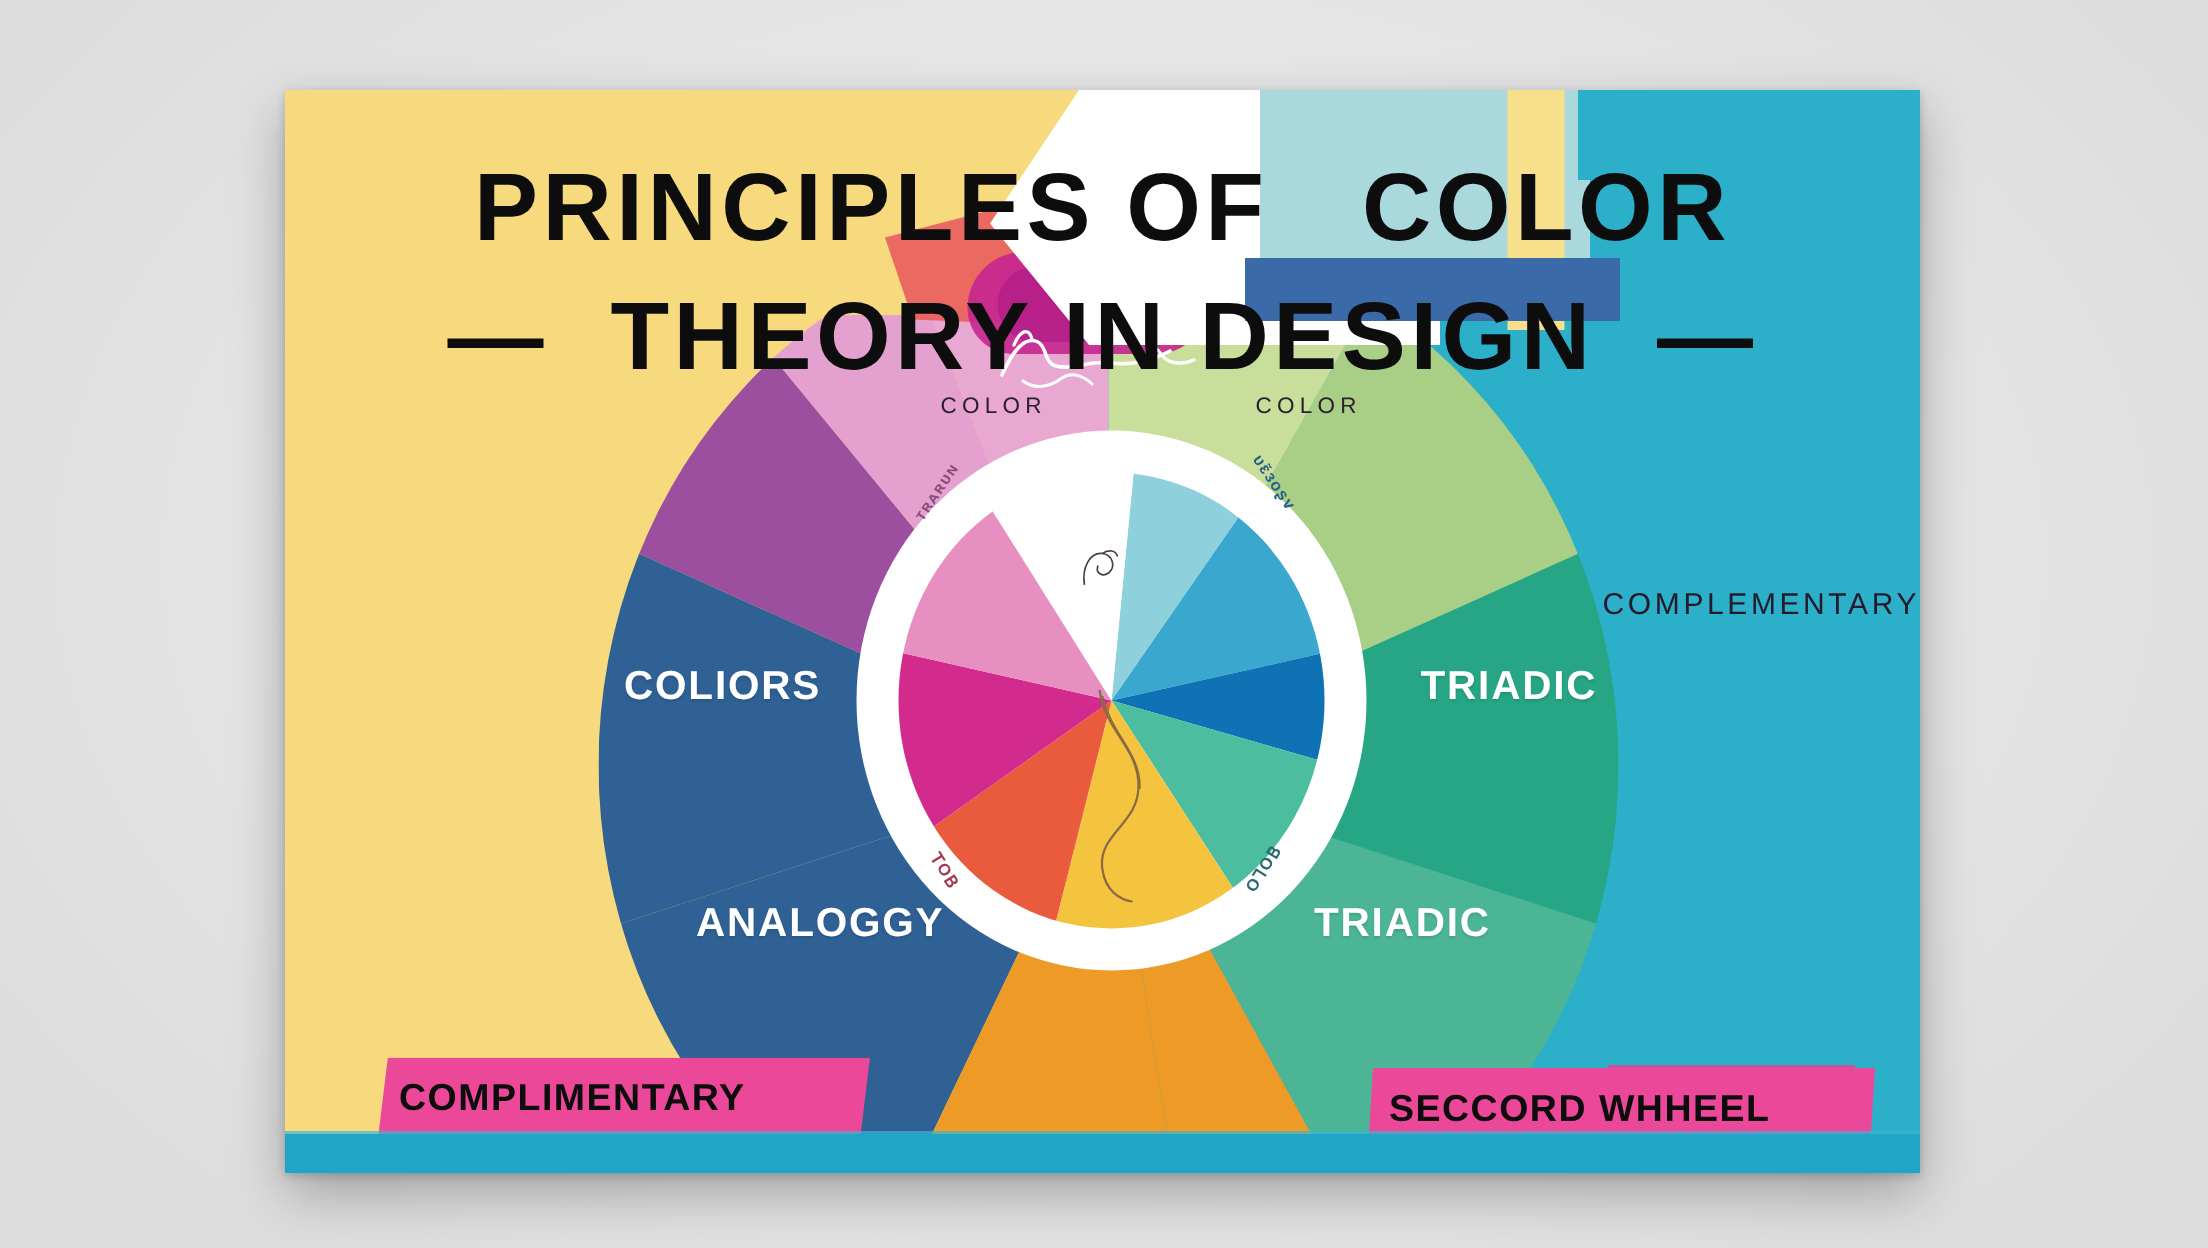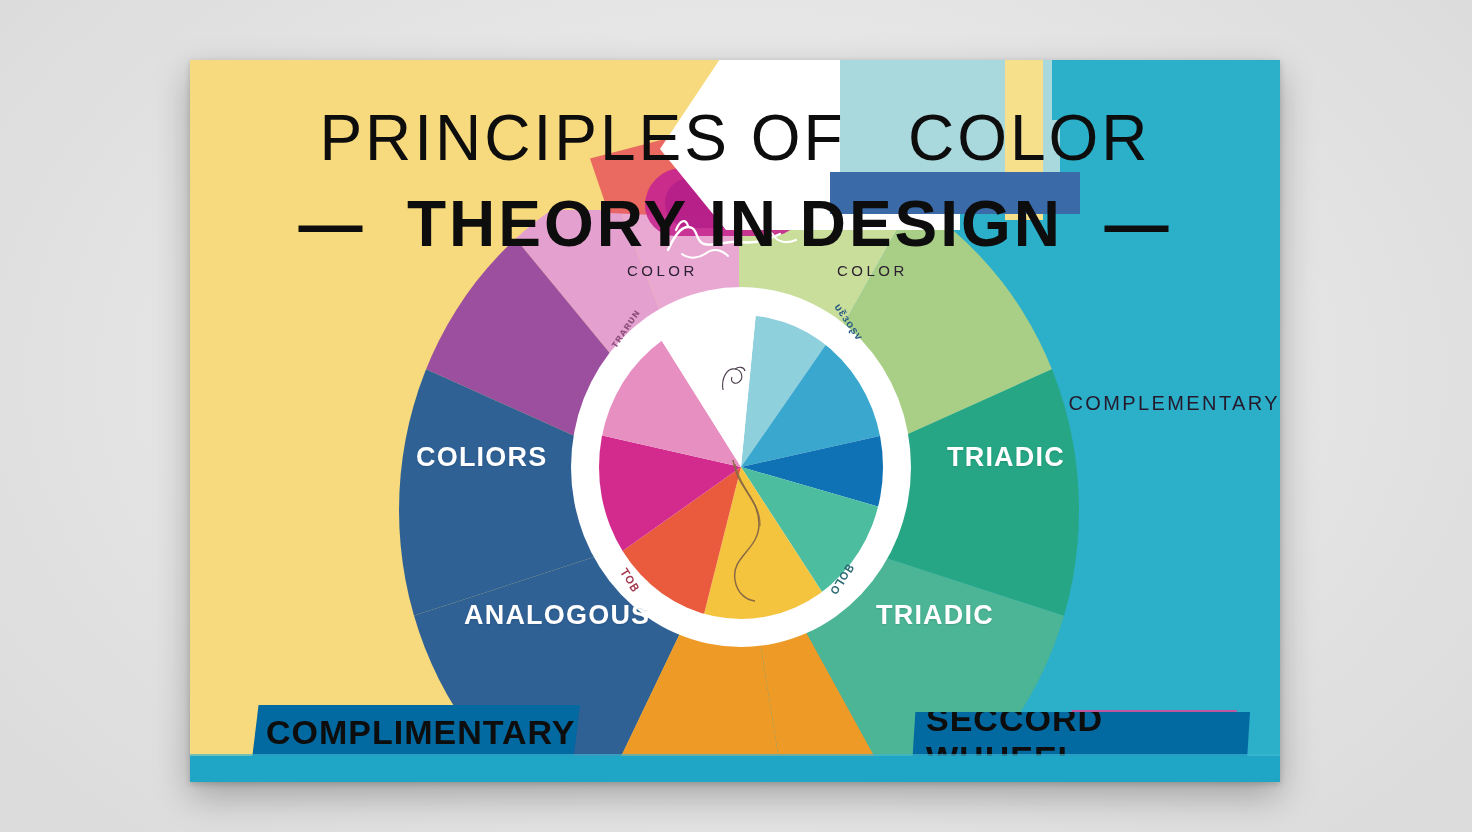--- a/index.html
+++ b/index.html
@@ -61,21 +61,21 @@
   
   .flower{position:absolute;left:209px;top:150px;width:680px;height:720px;}
   .flower svg{display:block;}
 
   
   .wheel-wrap{position:absolute;left:377px;top:222px;width:348px;height:370px;}
   .wheel-wrap svg{display:block;}
   .title-l1{
     position:absolute;left:0;top:46px;width:100%;
     font-size:64px;line-height:1;letter-spacing:3px;
-    text-align:center;font-weight:normal;color:#0d0d0d;
+    text-align:center;font-weight:bold;color:#0d0d0d;
     white-space:pre;
   }
   .title-l2{
     position:absolute;left:0;top:132px;width:100%;
     font-size:64px;line-height:1;letter-spacing:3px;
     text-align:center;font-weight:bold;color:#0d0d0d;
     white-space:pre;
   }
 
   .mini-label{
@@ -95,22 +95,22 @@
     text-align:right;
   }
   .lbl-colors   {left:226px;top:382px;}
   .lbl-triadic1 {left:757px;top:382px;}
   .lbl-analoggy {left:274px;top:540px;}
   .lbl-triadic2 {left:686px;top:540px;}
   .lbl-analogous{left:457px;top:625px;color:#fdf0d2;}
 
   
   .box{
-    position:absolute;background:#0369a1;color:#0d0d0d;font-weight:bold;
-    font-size:34px;letter-spacing:1px;display:flex;align-items:center;
+    position:absolute;background:#ec4899;color:#0d0d0d;font-weight:bold;
+    font-size:25px;letter-spacing:1px;display:flex;align-items:center;
     padding:0 14px;height:54px;
   }
   .box-left{left:62px;top:645px;width:300px;
     clip-path:polygon(2% 0%,100% 0%,98% 100%,0% 100%);}
   .box-right{left:722px;top:652px;width:310px;
     clip-path:polygon(1% 0%,100% 0%,99% 100%,0% 100%);}
 
   .shape-blue-para{
     position:absolute;left:770px;top:655px;width:145px;height:52px;background:#2f79c2;
     transform:skewX(-13deg);
@@ -246,21 +246,21 @@
 
   <div class="center-word">COMPLEMENTARY</div>
 
   <div class="ring-text rt1">ᴛʀᴀʀᴜɴ</div>
   <div class="ring-text rt2">ᴜɛ̃ɜᴏʂᴠ</div>
   <div class="ring-text rt3">ꓭOꓕ</div>
   <div class="ring-text rt4">ꓭOꓡO</div>
 
   <div class="wedge-label lbl-colors">COLIORS</div>
   <div class="wedge-label lbl-triadic1">TRIADIC</div>
-  <div class="wedge-label lbl-analoggy">ANALOGOUS</div>
+  <div class="wedge-label lbl-analoggy">ANALOGGY</div>
   <div class="wedge-label lbl-triadic2">TRIADIC</div>
 
   <div class="shape-blue-para"></div>
   <div class="shape-pink-para"></div>
   <div class="shape-white-strip"></div>
 
   <div class="box box-left">COMPLIMENTARY</div>
   <div class="box box-right">SECCORD WHHEEL</div>
 
   <div class="bottom-bar2"></div>

